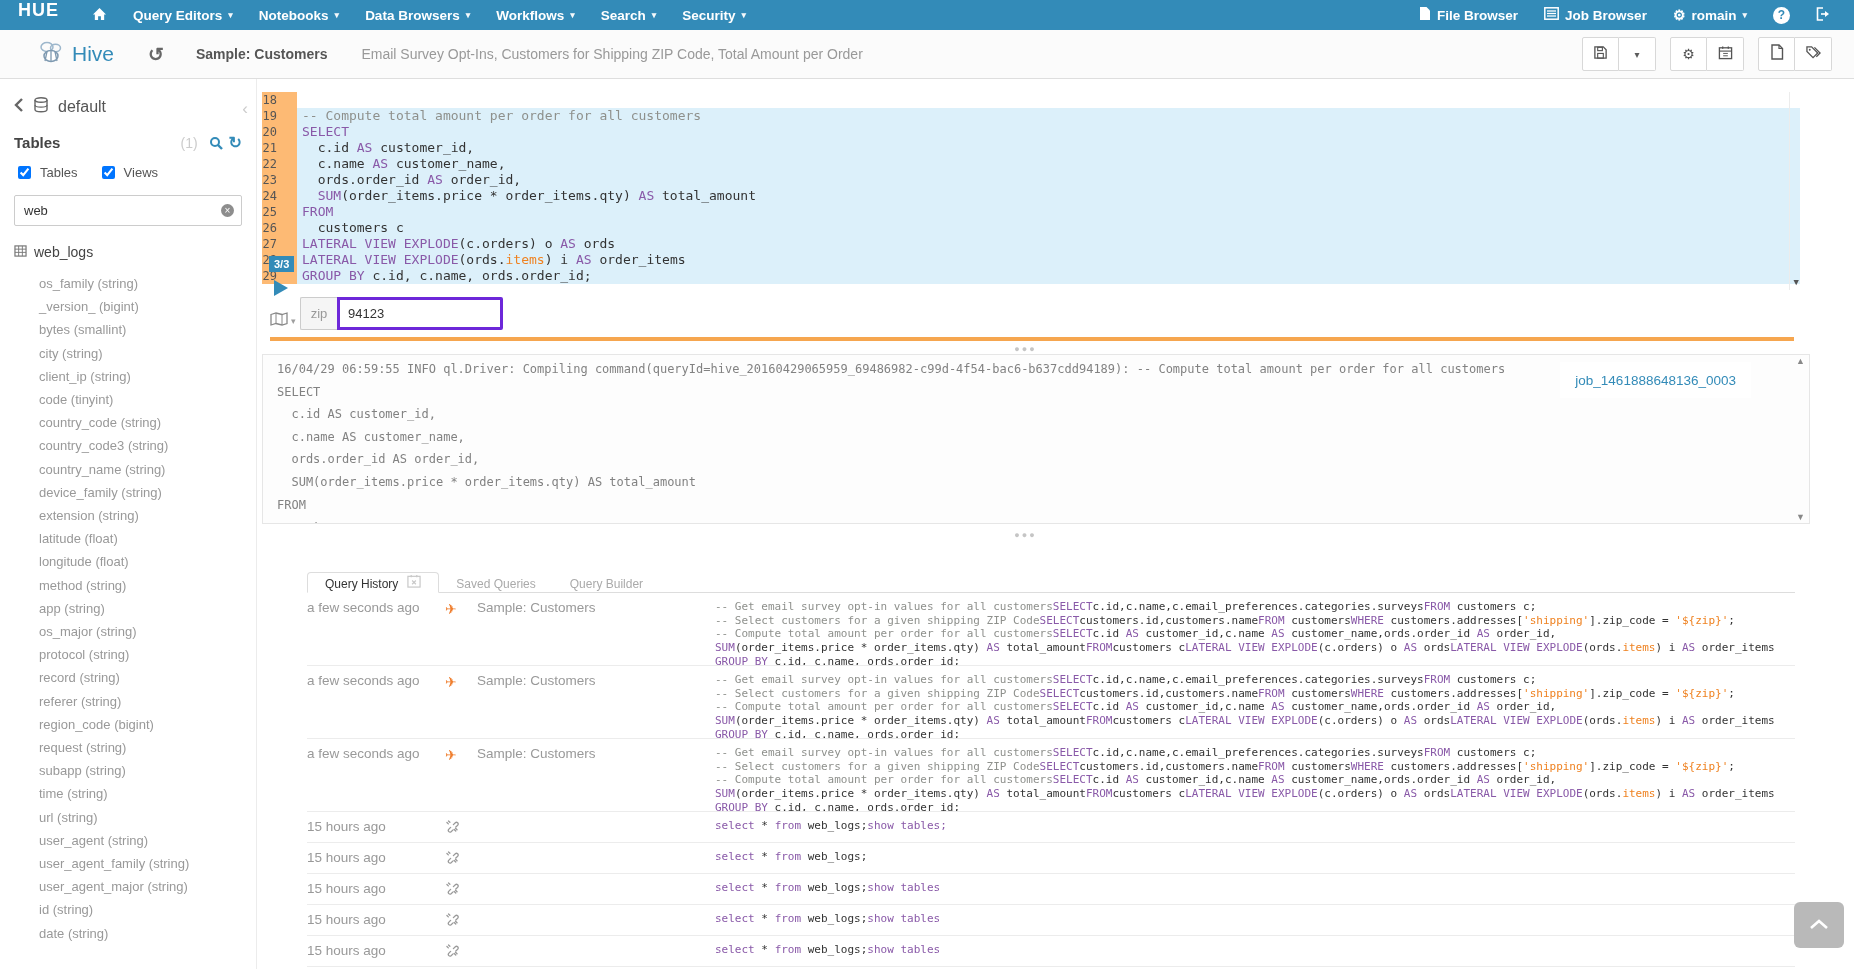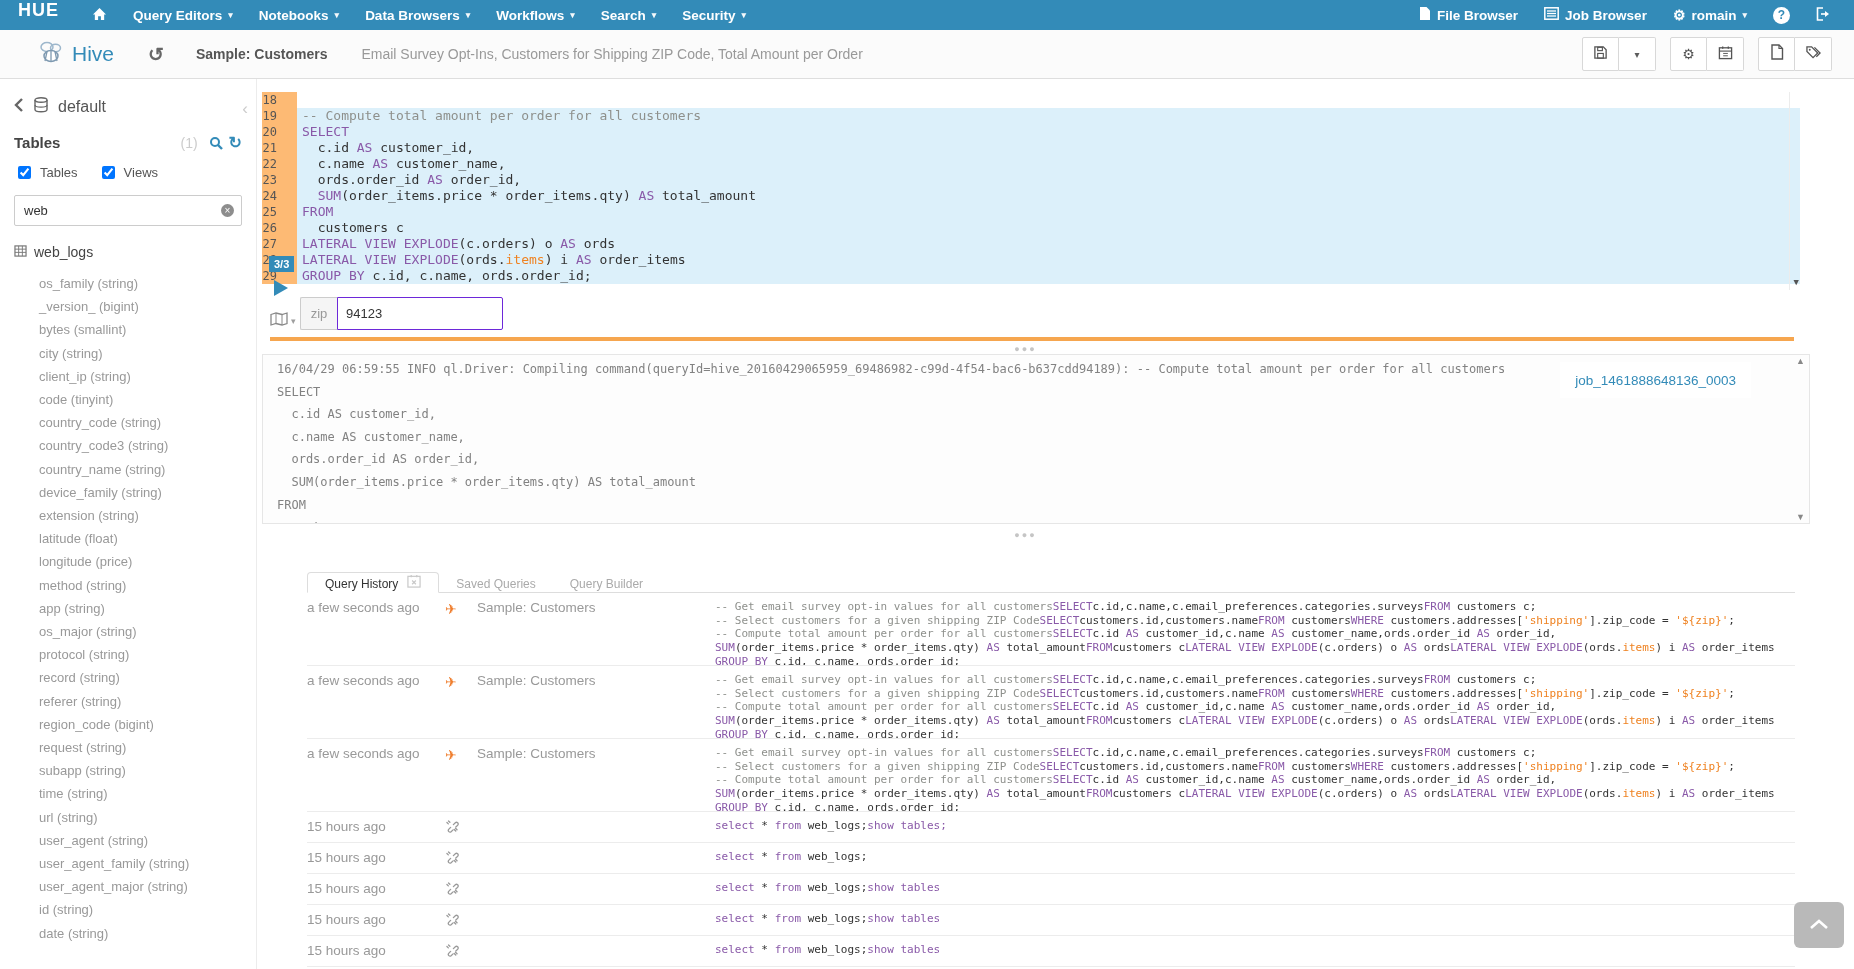--- a/index.html
+++ b/index.html
@@ -73,21 +73,21 @@
   .stmt-badge{position:absolute;left:12px;top:177px;background:#338bb8;color:#fff;
               font-size:11px;font-weight:bold;padding:2px 5px;border-radius:0}
   .play-btn{position:absolute;left:17px;top:201px;width:0;height:0;cursor:pointer;
             border-left:14px solid #338bb8;border-top:8px solid transparent;border-bottom:8px solid transparent}
   .map-btn{position:absolute;left:13px;top:233px;display:flex;align-items:center;gap:3px;color:#888;cursor:pointer}
   .map-btn .caret{color:#999;font-size:9px}
 
   .var-row{position:absolute;left:43px;top:218px;display:flex;height:33px}
   .var-label{width:37px;background:#f5f5f5;border:1px solid #ccc;border-right:none;color:#999;
              font-size:13px;display:flex;align-items:center;justify-content:center;border-radius:2px 0 0 2px}
-  .var-input{width:166px;border:1px solid #6d28d9;font-size:13px;color:#333;padding:0 8px;
+  .var-input{width:166px;border:3px solid #6d28d9;font-size:13px;color:#333;padding:0 8px;
              border-radius:0 2px 2px 0;outline:none;font-family:"Liberation Sans",sans-serif}
 
   .progress{position:absolute;left:13px;top:258px;width:1524px;height:4px;background:#f6a64f}
   .grip{position:absolute;left:0;right:60px;text-align:center;color:#c5c5c5;font-size:9px;
         letter-spacing:2px;cursor:row-resize}
   .grip1{top:265px}
   .grip2{top:451px}
 
   
   .logpanel{position:absolute;left:5px;top:275px;width:1548px;height:170px;background:#fdfdfd;
@@ -312,21 +312,21 @@
           <li class="col-item">bytes (smallint)</li>
           <li class="col-item">city (string)</li>
           <li class="col-item">client_ip (string)</li>
           <li class="col-item">code (tinyint)</li>
           <li class="col-item">country_code (string)</li>
           <li class="col-item">country_code3 (string)</li>
           <li class="col-item">country_name (string)</li>
           <li class="col-item">device_family (string)</li>
           <li class="col-item">extension (string)</li>
           <li class="col-item">latitude (float)</li>
-          <li class="col-item">longitude (price)</li>
+          <li class="col-item">longitude (float)</li>
           <li class="col-item">method (string)</li>
           <li class="col-item">app (string)</li>
           <li class="col-item">os_major (string)</li>
           <li class="col-item">protocol (string)</li>
           <li class="col-item">record (string)</li>
           <li class="col-item">referer (string)</li>
           <li class="col-item">region_code (bigint)</li>
           <li class="col-item">request (string)</li>
           <li class="col-item">subapp (string)</li>
           <li class="col-item">time (string)</li>

